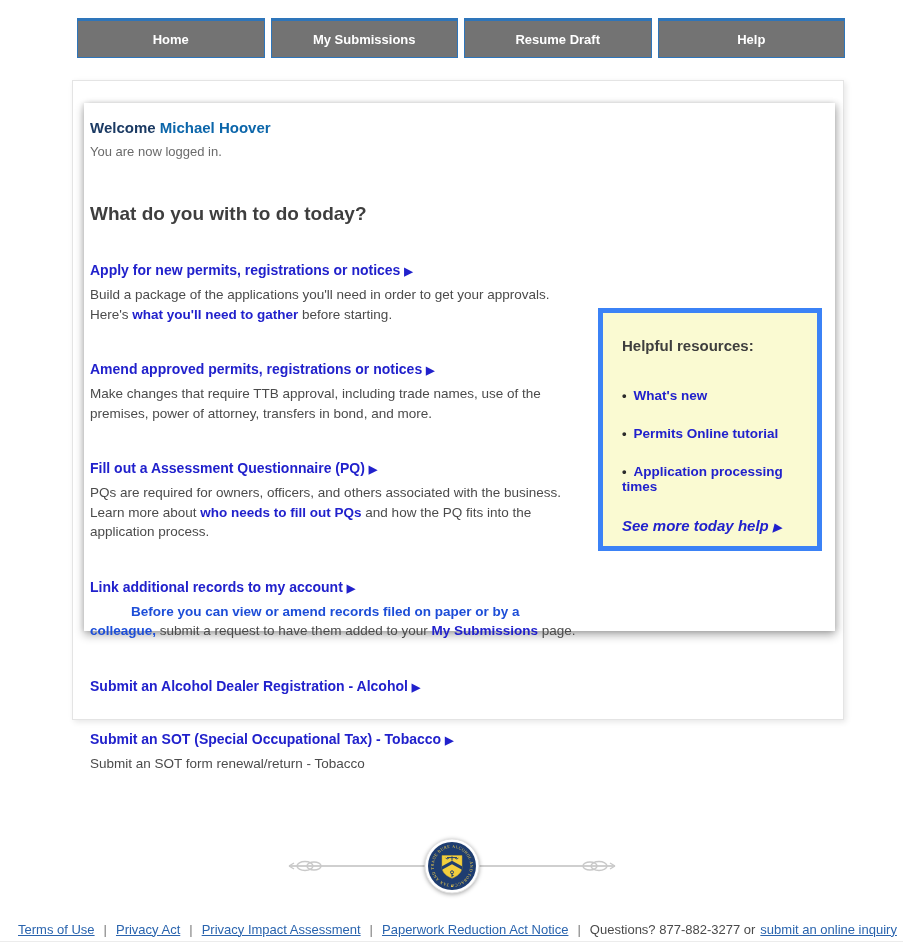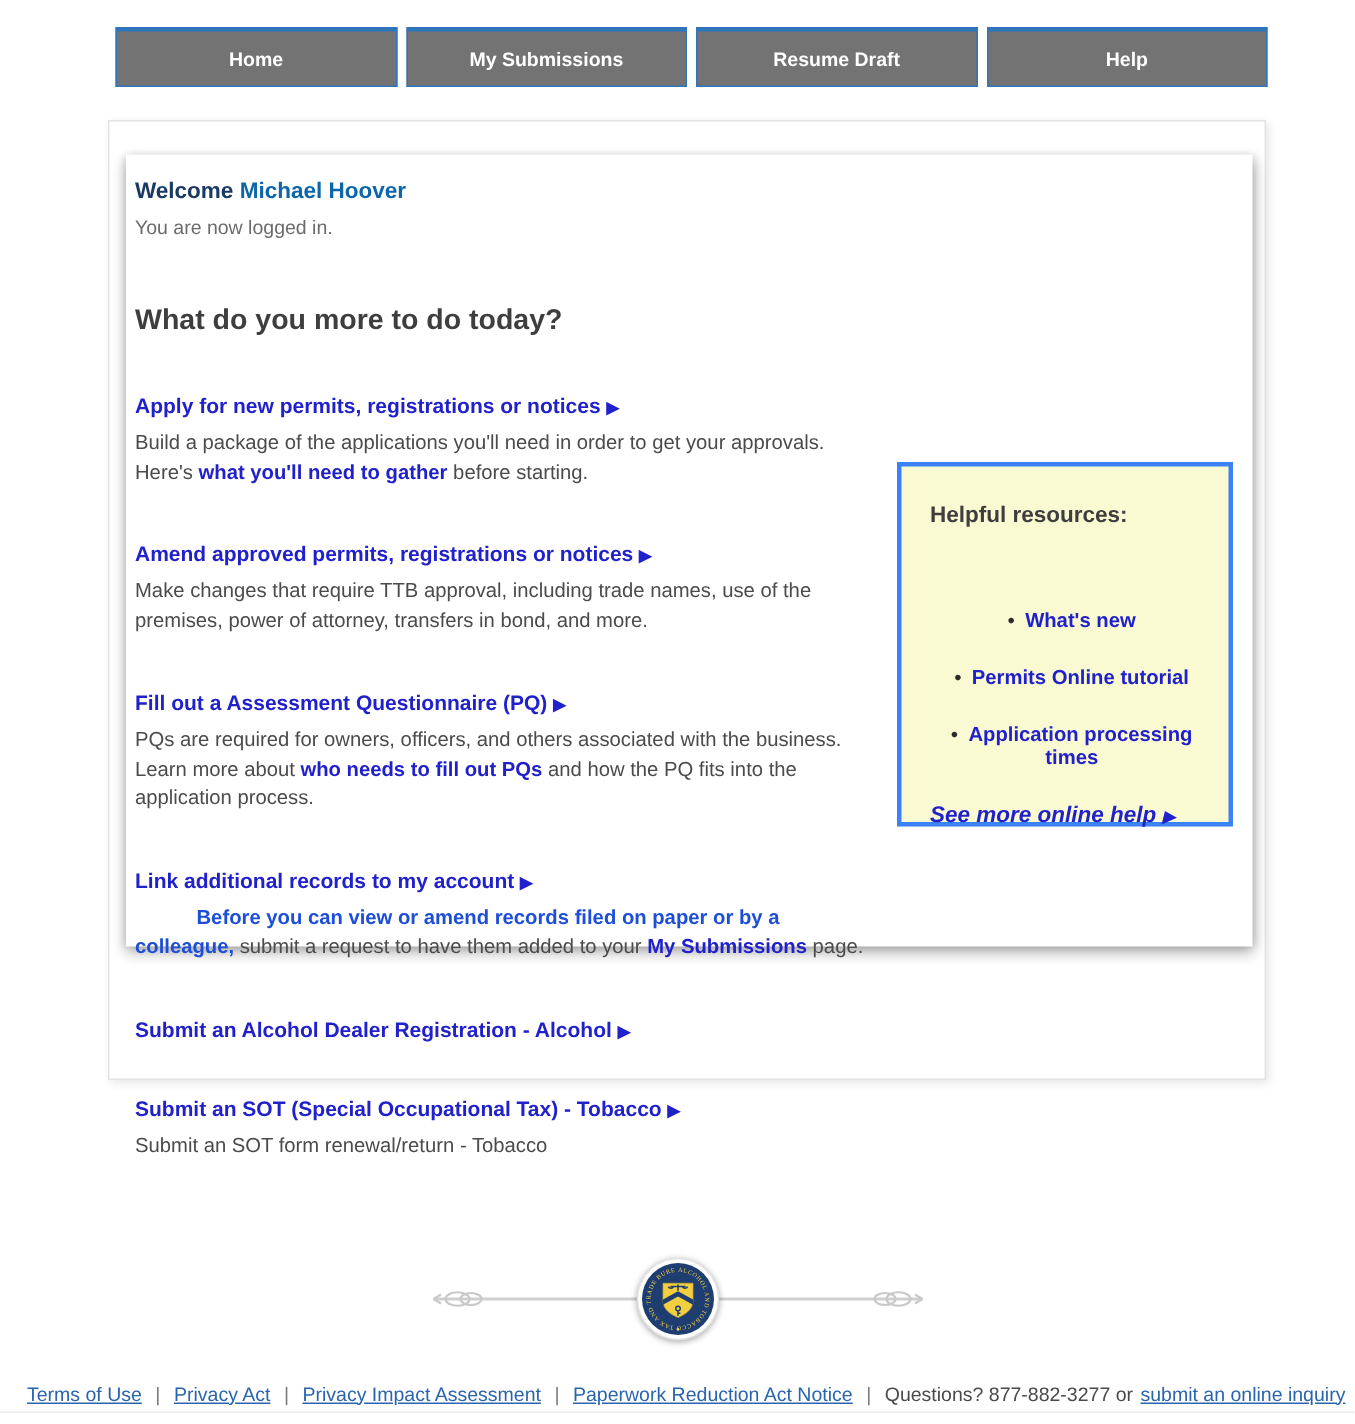--- a/index.html
+++ b/index.html
@@ -56,25 +56,25 @@
     cursor:pointer; margin-bottom:7px;
   }
   .arrow { font-size:11px; }
   .section-desc { font-size:13.5px; line-height:19.5px; color:#4b4b4b; }
   .seg-link { color:#2121cc; font-weight:bold; cursor:pointer; }
   .seg-bold { color:#1d4ed8; font-weight:bold;padding-left:41px; }
 
   
   .helpful-box {
     position:absolute; left:514px; top:205px; width:224px; height:243px;
-    background:#fafad2; border:3px solid #3b82f6;
+    background:#fafad2; border:5px solid #3b82f6;
     padding:24px 10px 0 19px;
   }
   .helpful-heading { font-size:15px; font-weight:bold; color:#3e3e3e; }
-  .helpful-list { list-style:none; margin:54px 0 0 0; padding:0;text-align:center; }
+  .helpful-list { list-style:none; margin:34px 0 0 0; padding:0; }
   .helpful-list li { margin-bottom:23px; font-size:13.5px; font-weight:bold; color:#2121cc; }
   .helpful-list li .bullet { color:#2b2b2b; margin-right:7px; font-size:13px; }
   .helpful-list li span.hl-link { cursor:pointer; }
   .see-more {
     margin-top:20px; font-size:15px; font-style:italic; font-weight:600;
     color:#2121cc; cursor:pointer;
   }
 
   
   .footer-ornament {
@@ -117,21 +117,21 @@
 <div class="outer-panel"></div>
 
 <div class="inner-panel">
 
   <div class="welcome-line">
     <span class="welcome-label">Welcome</span>
     <span class="welcome-name">Michael Hoover</span>
   </div>
   <div class="login-status">You are now logged in.</div>
 
-  <div class="main-heading">What do you more to do today?</div>
+  <div class="main-heading">What do you with to do today?</div>
 
   <div class="left-col">
 
     <div class="section">
       <div class="section-link">
         <span>Apply for new permits, registrations or notices</span>
         <span class="arrow">▶</span>
       </div>
       <div class="section-desc"><span>Build a package of the applications you'll need in order to get your approvals. Here's </span><span class="seg-link">what you'll need to gather</span><span> before starting.</span></div>
     </div>
@@ -178,21 +178,21 @@
   </div>
 
   <div class="helpful-box">
     <div class="helpful-heading">Helpful resources:</div>
     <ul class="helpful-list">
       <li><span class="bullet">•</span><span class="hl-link">What's new</span></li>
       <li><span class="bullet">•</span><span class="hl-link">Permits Online tutorial</span></li>
       <li><span class="bullet">•</span><span class="hl-link">Application processing times</span></li>
     </ul>
     <div class="see-more">
-      <span>See more online help</span>
+      <span>See more today help</span>
       <span class="arrow">▶</span>
     </div>
   </div>
 
 </div>
 
 <div class="footer-ornament">
   <div class="ornament-wrap">
     <svg class="ornament-svg" width="330" height="70" viewBox="0 0 330 70">
       <line x1="2" y1="33" x2="328" y2="33" stroke="#cfcfcf" stroke-width="2"></line>

